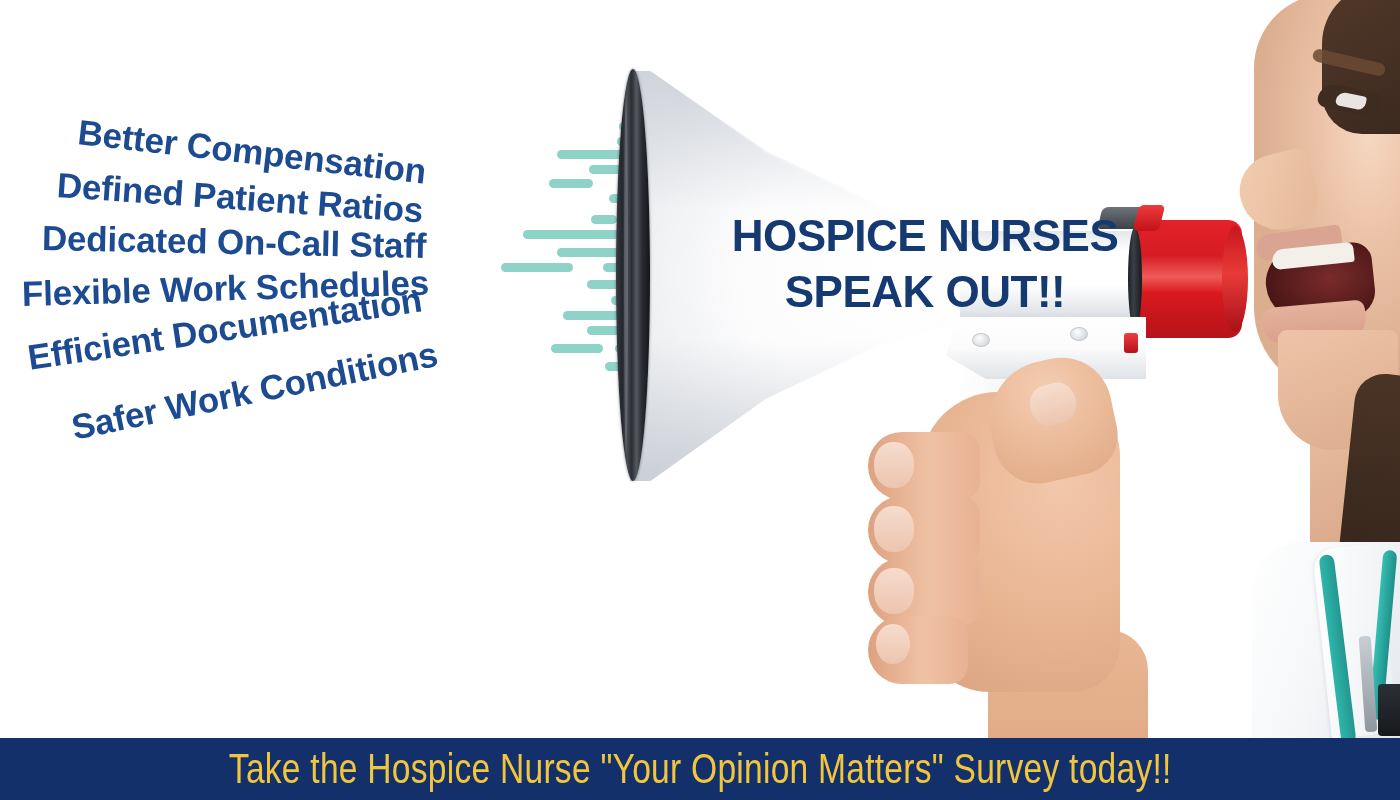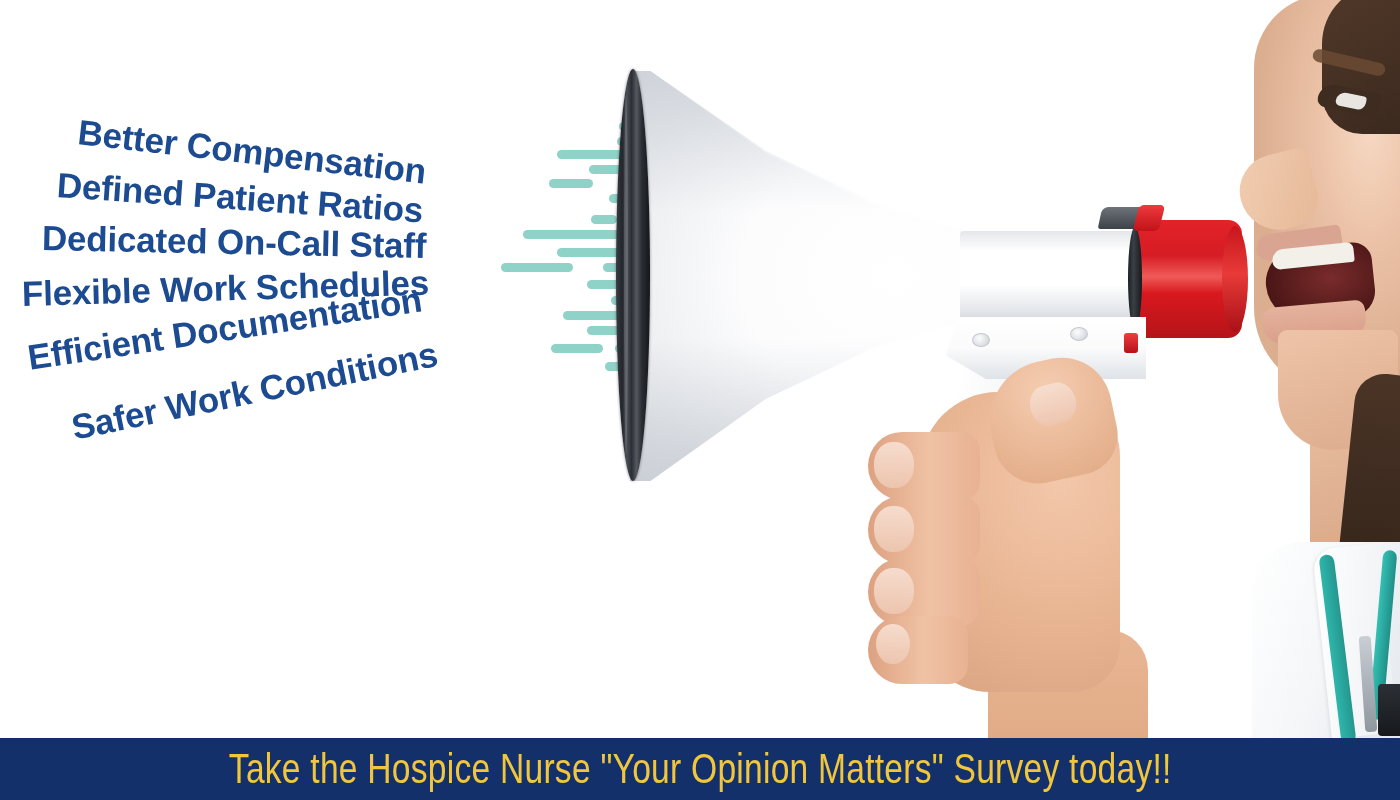--- a/index.html
+++ b/index.html
@@ -335,20 +335,22 @@
     <div class="topbtn-red"></div>
     <div class="ring"></div>
     <div class="redbody">
       
     </div>
     <div class="redcap"></div>
     <div class="sidebtn-red"></div>
   </div>
 
   <div id="mega-text">
+    <div class="line">HOSPICE NURSES</div>
+    <div class="line">SPEAK OUT!!</div>
   </div>
 
   <div id="hand">
     <div class="skin wrist"></div>
     <div class="skin palm"></div>
     <div class="skin finger f1"></div>
     <div class="skin finger f2"></div>
     <div class="skin finger f3"></div>
     <div class="skin finger f4"></div>
     <div class="nail" style="left:14px;top:102px;"></div>

